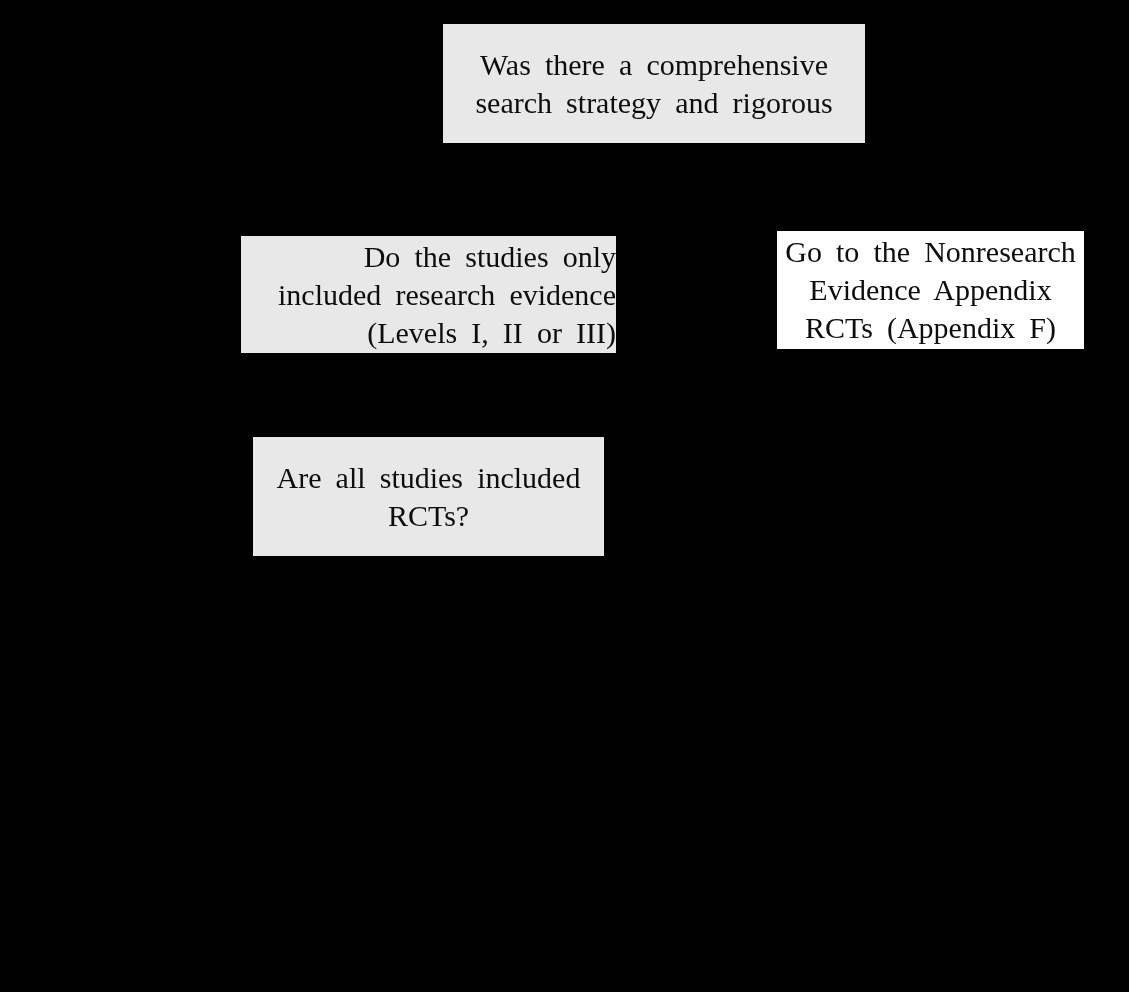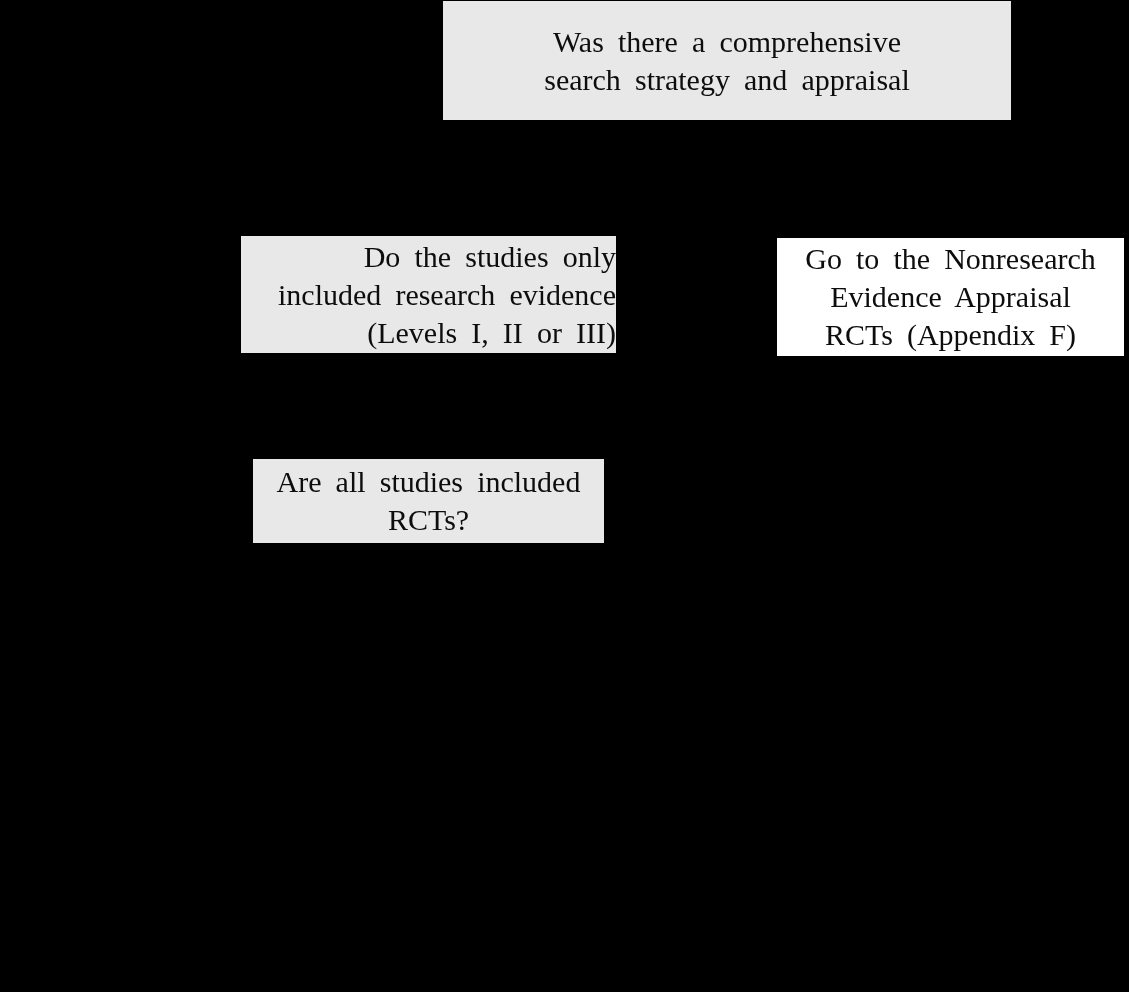--- a/index.html
+++ b/index.html
@@ -26,44 +26,44 @@
     font-size: 30px;
     line-height: 38px;
     word-spacing: 0.22em;
     box-sizing: border-box;
   }
   .node .line {
     display: block;
     white-space: nowrap;
   }
   
-  .node-top      { left: 443px; top: 1px;  width: 568px; height: 119px; }
+  .node-top      { left: 443px; top: 24px;  width: 422px; height: 119px; }
   .node-mid-left { left: 241px; top: 236px; width: 375px; height: 117px; }
-  .node-mid-right{ left: 777px; top: 238px; width: 347px; height: 118px; }
-  .node-rcts     { left: 253px; top: 459px; width: 351px; height: 84px; }
+  .node-mid-right{ left: 777px; top: 231px; width: 307px; height: 118px; }
+  .node-rcts     { left: 253px; top: 437px; width: 351px; height: 119px; }
 </style>
 </head>
 <body>
 
 <div class="stage" style="background: rgb(0, 0, 0);">
 
   <div class="node node-top" data-fill="diagram.boxes.0.fill" style="background: rgb(232, 232, 232);">
     <span class="line">Was there a comprehensive</span>
-    <span class="line">search strategy and appraisal</span>
+    <span class="line">search strategy and rigorous</span>
   </div>
 
   <div class="node node-mid-left" data-fill="diagram.boxes.1.fill" style="background: rgb(232, 232, 232); align-items: flex-end;">
     <span class="line">Do the studies only</span>
     <span class="line">included research evidence</span>
     <span class="line">(Levels I, II or III)</span>
   </div>
 
   <div class="node node-mid-right" data-fill="diagram.boxes.2.fill" style="background: rgb(255, 255, 255);">
     <span class="line">Go to the Nonresearch</span>
-    <span class="line">Evidence Appraisal</span>
+    <span class="line">Evidence Appendix</span>
     <span class="line">RCTs (Appendix F)</span>
   </div>
 
   <div class="node node-rcts" data-fill="diagram.boxes.3.fill" style="background: rgb(232, 232, 232);">
     <span class="line">Are all studies included</span>
     <span class="line">RCTs?</span>
   </div>
 
 </div>
 

